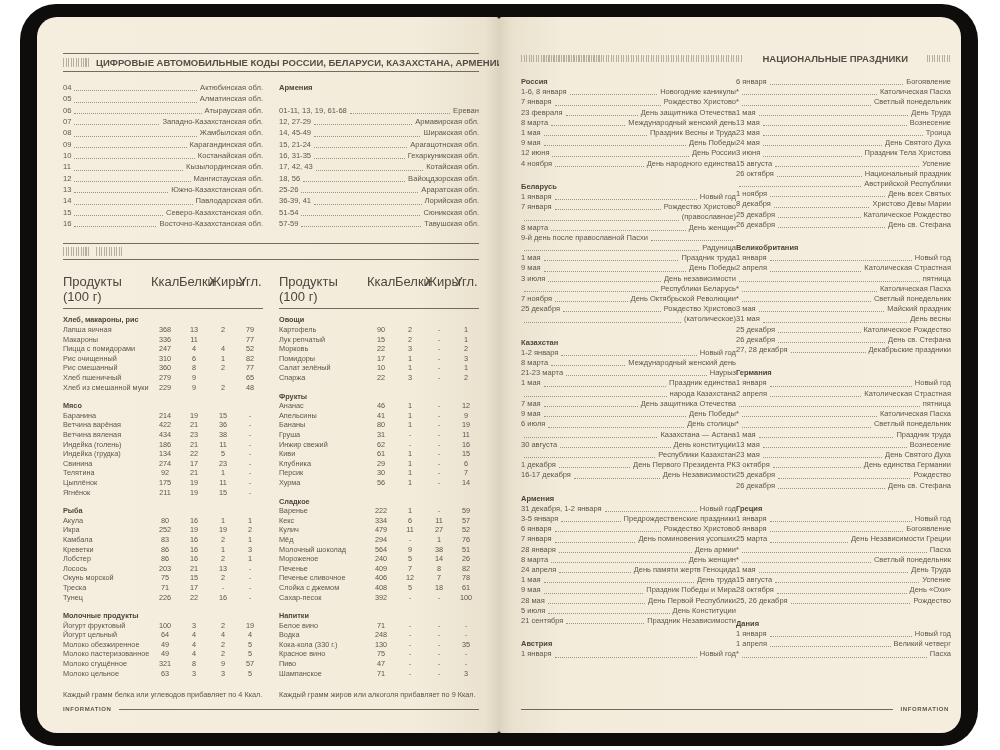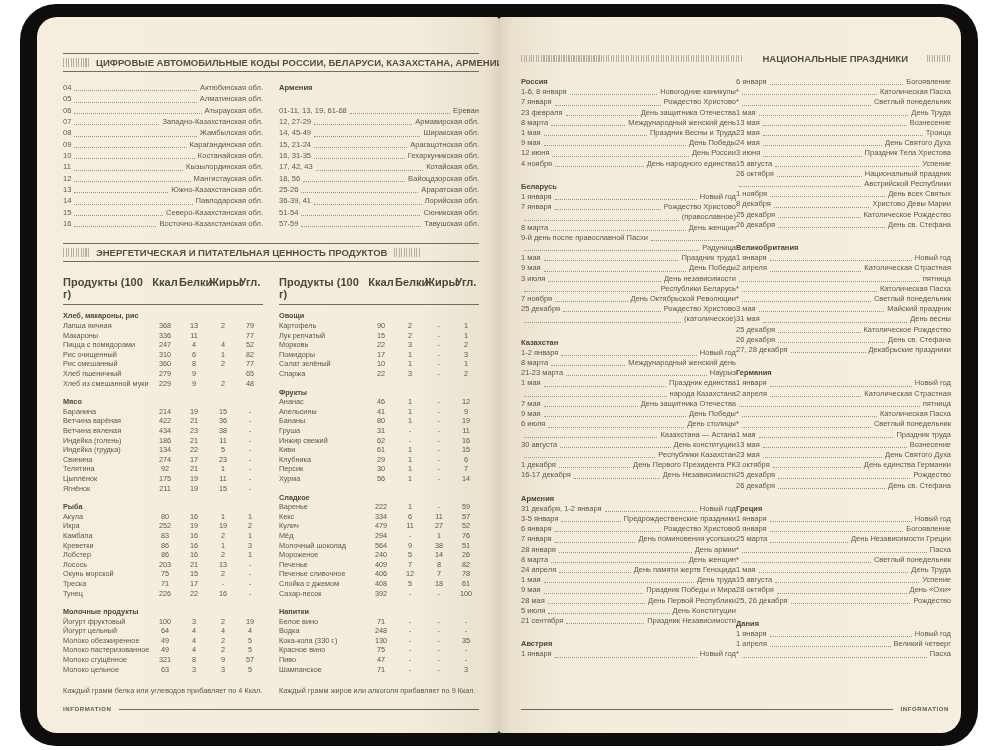--- a/index.html
+++ b/index.html
@@ -51,22 +51,22 @@
   .lrow .d{flex:0 0 auto;}
   .lrow .dots{flex:1 1 auto;border-bottom:1px dotted #9a9384;margin:0 3px 2px;min-width:4px;}
   .lrow .t{flex:0 0 auto;}
   .lrow.hdr{font-weight:bold;color:#4d463e;}
   .lrow.blank .d{visibility:hidden;}
 
   .food{display:flex;gap:16px;margin-top:14px;}
   .food-col{flex:1;min-width:0;font-size:7.3px;color:#5d564d;}
   .fhead{
     display:grid;grid-template-columns:1fr 28px 30px 28px 26px;
-    font-weight:bold;color:#4d463e;padding-bottom:4px;
-    border-bottom:1px solid #716b60;margin-bottom:6px;font-size:11px;
+    font-weight:normal;color:#4d463e;padding-bottom:4px;
+    border-bottom:1px solid #716b60;margin-bottom:6px;font-size:13px;
   }
   .fhead span:not(:first-child){text-align:center;}
   .fgroup{margin-top:9px;}
   .fgroup.first{margin-top:2px;}
   .gname{font-weight:bold;color:#4d463e;line-height:9.6px;white-space:nowrap;}
   .frow{display:grid;grid-template-columns:1fr 28px 30px 28px 26px;line-height:9.6px;}
   .frow span{white-space:nowrap;}
   .frow span:not(:first-child){text-align:center;}
   .fnote{margin-top:12px;line-height:9.6px;color:#5d564d;}
 
@@ -230,21 +230,20 @@
                 <div class="lrow">
                   <span class="d">57-59</span>
                   <span class="dots"></span>
                   <span class="t">Тавушская обл.</span>
                 </div>
               </div>
             </div>
 
           <div class="sec-h sec-h2">
             <span class="stripes"></span>
-            <span class="sec-title">ЭНЕРГЕТИЧЕСКАЯ И ПИТАТЕЛЬНАЯ ЦЕННОСТЬ ПРОДУКТОВ</span>
             <span class="stripes"></span>
           </div>
           <div class="food">
               <div class="food-col">
                 <div class="fhead">
                   <span>Продукты (100 г)</span>
                   <span>Ккал</span>
                   <span>Белки</span>
                   <span>Жиры</span>
                   <span>Угл.</span>

